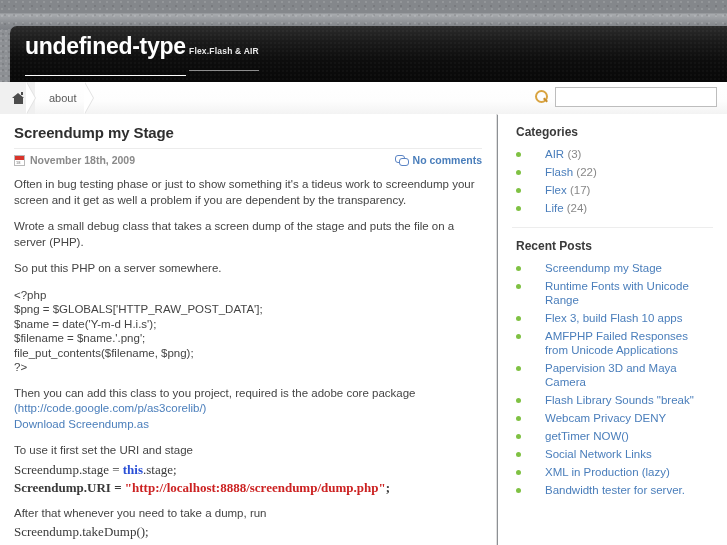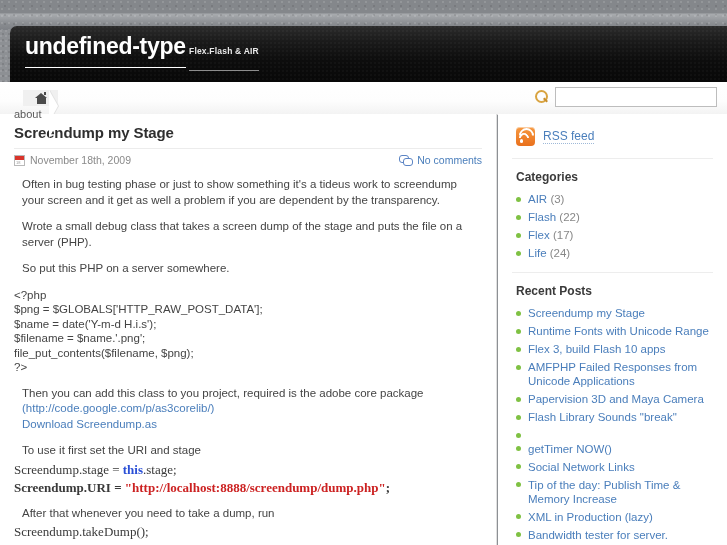--- a/index.html
+++ b/index.html
@@ -25,29 +25,29 @@
 
   
   .header{position:absolute;left:10px;top:26px;width:717px;height:56px;
     background:linear-gradient(to bottom,#2c2c2c 0%,#1b1b1b 26%,#0d0d0d 60%,#080808 100%);
     border-top-left-radius:7px;border-bottom-left-radius:0;overflow:hidden;}
   .header .hnoise{position:absolute;inset:0;opacity:.55;
     background-image:radial-gradient(circle at 1px 1px, rgba(255,255,255,.055) 1px, transparent 1px);
     background-size:4px 4px;}
   .brand{position:absolute;left:15px;top:7px;}
   .brand .title{font-size:23px;font-weight:bold;color:#ffffff;letter-spacing:-.3px;
-    line-height:26px;border-bottom:1px solid #ffffff;display:inline-block;padding-bottom:8px;}
+    line-height:26px;border-bottom:1px solid #ffffff;display:inline-block;padding-bottom:16px;}
   .brand .tagline{font-size:8.5px;font-weight:bold;color:#e9e9e9;letter-spacing:.2px;
     margin-top:3px;border-bottom:1px solid #8d8d8d;display:inline-block;padding-bottom:14px;}
 
   
   .navbar{position:absolute;left:0;top:82px;width:727px;height:32px;
     background:linear-gradient(to bottom,#ffffff 0%,#fdfdfd 60%,#f3f3f3 100%);
     border-bottom:1px solid #dcdcdc;}
-  .crumbs{position:absolute;left:0;top:8px;height:32px;display:flex;align-items:flex-end;flex-direction:column;}
+  .crumbs{position:absolute;left:0;top:0;height:32px;display:flex;align-items:flex-start;}
   .crumb{position:relative;height:32px;display:flex;align-items:center;padding:0 16px 0 14px;
     font-size:11px;color:#5a5a5a;text-decoration:none;}
   .crumb.home{padding:0 10px 0 12px;}
   .crumb:after{content:"";position:absolute;right:-1px;top:0;width:0;height:0;
     border-top:16px solid transparent;border-bottom:16px solid transparent;border-left:9px solid #e2e2e2;}
   .crumb:before{content:"";position:absolute;right:0px;top:0;width:0;height:0;
     border-top:16px solid transparent;border-bottom:16px solid transparent;border-left:9px solid #ffffff;z-index:1;}
   .crumb.home{background:#f0f0f0;}
   .home-ico{width:13px;height:12px;position:relative;display:inline-block;}
   .home-ico i{position:absolute;display:block;background:#4b4b4b;}
@@ -66,31 +66,31 @@
 
   
   .content{position:absolute;left:0;top:114px;width:497px;height:431px;background:#ffffff;
     border-right:1px solid #e0e0e0;overflow:hidden;box-sizing:border-box;padding:0 14px;}
   .sidebar{position:absolute;left:498px;top:114px;width:229px;height:431px;background:#ffffff;
     overflow:hidden;box-sizing:border-box;padding:0 14px;}
 
   
   .post-title{font-size:15px;font-weight:bold;color:#2f2f2f;margin:10px 0 0 0;letter-spacing:-.1px;}
   .meta{display:flex;align-items:center;justify-content:space-between;
-    border-top:1px solid #ececec;margin-top:7px;padding-top:5px;font-size:10.5px;color:#8a8a8a;}
+    border-top:1px solid #ececec;margin-top:7px;padding-top:5px;font-size:10.5px;color:#8a8a8a;font-weight:bold;}
   .meta-left,.meta-right{display:flex;align-items:center;gap:5px;}
   .cal-ico{width:11px;height:11px;position:relative;display:inline-block;background:#fff;border:1px solid #b9b9b9;box-sizing:border-box;}
   .cal-ico .top{position:absolute;left:0;top:0;right:0;height:4px;background:#d9342b;}
   .cal-ico .tick{position:absolute;top:5px;left:1px;font-size:4px;color:#999;line-height:4px;}
   .cmt-ico{width:13px;height:11px;position:relative;display:inline-block;}
   .cmt-ico b1,.cmt-ico b2{position:absolute;display:block;border:1.2px solid #5b84c4;border-radius:3px;background:#fff;}
   .cmt-ico b1{left:0;top:0;width:8px;height:6px;}
   .cmt-ico b2{left:4px;top:3px;width:8px;height:6px;}
   .meta-right a{color:#4a7ebb;text-decoration:none;}
-  .body-p{font-size:11.5px;line-height:15.5px;color:#444;margin:11px 0 0 8px;}
+  .body-p{font-size:11.5px;line-height:15.5px;color:#444;margin:11px 0 0 0;}
   .code-block{font-size:11.5px;line-height:14.5px;color:#444;margin:11px 0 0 0;white-space:pre;}
   a.link{color:#4a7ebb;text-decoration:none;}
   .mono{font-family:"Liberation Serif",serif;font-size:13px;color:#3a3a3a;line-height:15px;margin:3px 0 0 0;}
   .mono .kw{color:#2a4fd6;font-weight:bold;}
   .mono .str{color:#cc2222;}
   .mono.b{font-weight:bold;}
 
   
   .rss-row{display:flex;align-items:center;gap:8px;padding:13px 0 12px 4px;border-bottom:1px solid #ededed;}
   .rss-ico{width:19px;height:19px;position:relative;display:inline-block;border-radius:4px;
@@ -98,21 +98,21 @@
   .rss-ico .dot{position:absolute;left:3.5px;bottom:3.5px;width:3.5px;height:3.5px;background:#fff;border-radius:50%;}
   .rss-ico .a1,.rss-ico .a2{position:absolute;left:3px;bottom:3px;border:2px solid #fff;border-radius:50%;
     border-right-color:transparent;border-bottom-color:transparent;transform:rotate(45deg);}
   .rss-ico .a1{width:6px;height:6px;}
   .rss-ico .a2{width:11px;height:11px;}
   .rss-row a{color:#4a7ebb;text-decoration:none;font-size:12px;border-bottom:1px dotted #9fb9d8;}
   .side-block{padding:11px 0 10px 4px;border-bottom:1px solid #ededed;}
   .side-block:last-child{border-bottom:none;}
   .side-h{font-size:12px;font-weight:bold;color:#3a3a3a;margin:0 0 6px 0;}
   .side-list{list-style:none;margin:0;padding:0;}
-  .side-list li{display:flex;align-items:flex-start;gap:7px;padding:2px 0;font-size:11.5px;line-height:14px;}
+  .side-list li{display:flex;align-items:flex-start;gap:24px;padding:2px 0;font-size:11.5px;line-height:14px;}
   .bullet{flex:0 0 auto;width:5px;height:5px;border-radius:50%;background:#7fc143;margin-top:4.5px;}
   .side-list a{color:#4a7ebb;text-decoration:none;}
   .cnt{color:#888;}
 </style>
 </head>
 <body>
 
 <div id="page">
 
   <div class="topstrip">
@@ -190,28 +190,20 @@
     <p class="mono"><span>Screendump.stage = </span><span class="kw">this</span><span>.stage;</span></p>
     <p class="mono b"><span>Screendump.URI = </span><span class="str">"http://localhost:8888/screendump/dump.php"</span><span>;</span></p>
 
     <p class="body-p">After that whenever you need to take a dump, run</p>
     <p class="mono">Screendump.takeDump();</p>
 
   </div>
 
   <div class="sidebar">
 
-    <div class="rss-row">
-      <span class="rss-ico">
-        <span class="dot"></span>
-          <span class="a1"></span>
-          <span class="a2"></span>
-      </span>
-      <a>RSS feed</a>
-    </div>
 
     <div class="side-block">
       <div class="side-h">Categories</div>
       <ul class="side-list">
         <li>
             <span class="bullet"></span>
             <span><a>AIR</a> <span class="cnt">(3)</span></span>
           </li>
         <li>
             <span class="bullet"></span>
@@ -250,35 +242,32 @@
         <li>
             <span class="bullet"></span>
             <a>Papervision 3D and Maya Camera</a>
           </li>
         <li>
             <span class="bullet"></span>
             <a>Flash Library Sounds "break"</a>
           </li>
         <li>
             <span class="bullet"></span>
+            <a>Webcam Privacy DENY</a>
           </li>
         <li>
             <span class="bullet"></span>
             <a>getTimer NOW()</a>
           </li>
         <li>
             <span class="bullet"></span>
             <a>Social Network Links</a>
           </li>
         <li>
             <span class="bullet"></span>
-            <a>Tip of the day: Publish Time &amp; Memory Increase</a>
-          </li>
-        <li>
-            <span class="bullet"></span>
             <a>XML in Production (lazy)</a>
           </li>
         <li>
             <span class="bullet"></span>
             <a>Bandwidth tester for server.</a>
           </li>
 
       </ul>
     </div>
 

